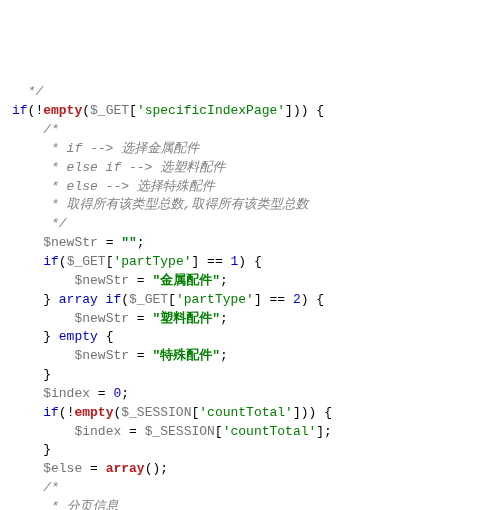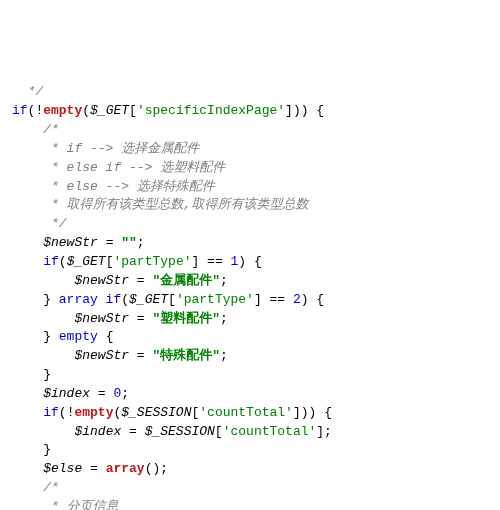--- a/index.html
+++ b/index.html
@@ -12,21 +12,21 @@
     color: #000;
     white-space: pre;
     overflow: hidden;
     width: 500px;
     height: 510px;
     box-sizing: border-box;
   }
   .cm  { color: #808080; font-style: italic; }   
   .kw  { color: #0000cc; font-weight: normal; }     
   .fn  { color: #b91c1c; font-weight: bold; }     
-  .var { color: #000000; font-style: italic; }                        
+  .var { color: #737373; }                        
   .str { color: #007f00; font-weight: bold; }     
   .key { color: #007f00; font-weight: normal; }     
   .num { color: #0000cc; }                        
   .op  { color: #000; }
 </style>
 </head>
 <body>
 
 
 

